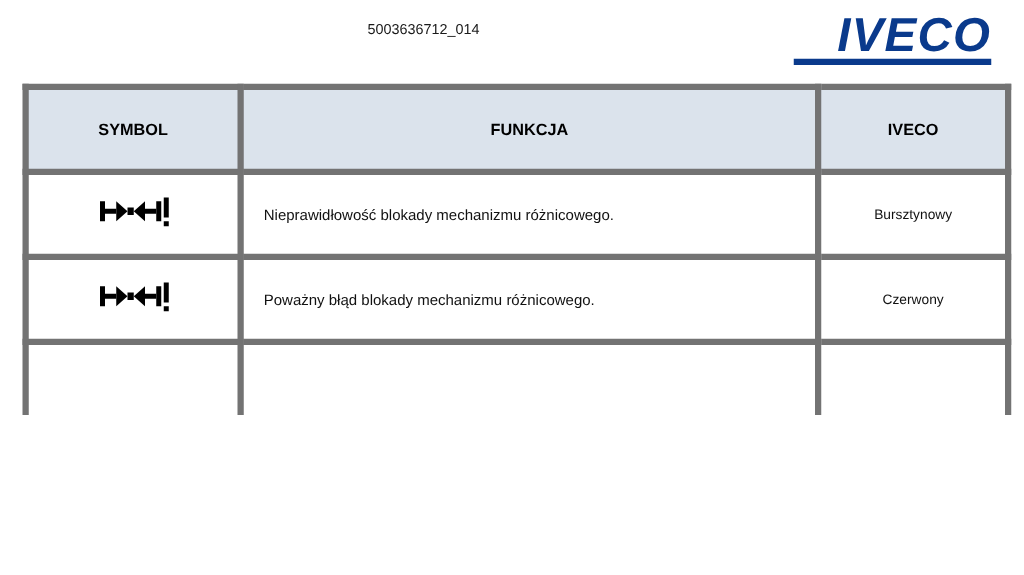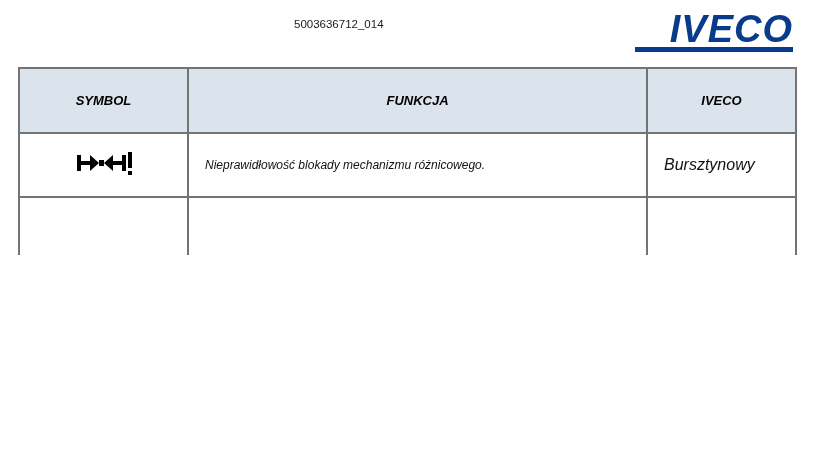--- a/index.html
+++ b/index.html
@@ -77,24 +77,23 @@
     top: 67px;
     width: 675px;
   }
   table.symtable {
     border-collapse: collapse;
     width: 675px;
     table-layout: fixed;
   }
   table.symtable th,
   table.symtable td {
-    border: 2px solid #737373;
+    border: 5px solid #737373;
     vertical-align: middle;
     padding: 16px;
-    font-style: italic;
   }
   table.symtable thead th {
     background: #dbe3ec;
     height: 31px;
     font-size: 13px;
     font-weight: bold;
     text-align: center;
     color: #000;
   }
   .col-symbol { width: 135px; }
@@ -106,22 +105,23 @@
     text-align: center;
     vertical-align: middle;
   }
   td.cell-func {
     padding-left: 12px;
     font-size: 12px;
     color: #111;
   }
   td.cell-color {
     padding-left: 10px;
-    font-size: 16px;
+    font-size: 11px;
     color: #111;
+    text-align: center;
   }
   tr.partial-row { height: 8px; }
   tr.partial-row td { height: 8px; border-bottom: none; }
 
   
   .icon-diff {
     display: inline-block;
     width: 58px;
     height: 26px;
     position: relative;
@@ -177,20 +177,39 @@
 
               <rect x="53" y="2" width="4" height="16" fill="#000"></rect>
               <rect x="53" y="21" width="4" height="4" fill="#000"></rect>
             </svg>
           </span>
         </td>
         <td class="cell-func">Nieprawidłowość blokady mechanizmu różnicowego.</td>
         <td class="cell-color">Bursztynowy</td>
       </tr>
 
+      <tr>
+        <td class="cell-symbol">
+          <span class="icon-diff">
+            <svg width="58" height="26" viewBox="0 0 58 26">
+              <rect x="2" y="5" width="4" height="16" fill="#000"></rect>
+              <rect x="6" y="11" width="9" height="4" fill="#000"></rect>
+              <polygon points="15,5 24,13 15,21" fill="#000"></polygon>
+              <rect x="24" y="10" width="5" height="6" fill="#000"></rect>
+              <polygon points="38,5 29,13 38,21" fill="#000"></polygon>
+              <rect x="38" y="11" width="9" height="4" fill="#000"></rect>
+              <rect x="47" y="5" width="4" height="16" fill="#000"></rect>
+              <rect x="53" y="2" width="4" height="16" fill="#000"></rect>
+              <rect x="53" y="21" width="4" height="4" fill="#000"></rect>
+            </svg>
+          </span>
+        </td>
+        <td class="cell-func">Poważny błąd blokady mechanizmu różnicowego.</td>
+        <td class="cell-color">Czerwony</td>
+      </tr>
 
 
       <tr class="partial-row">
         <td></td>
         <td></td>
         <td></td>
       </tr>
 
     </tbody>
   </table>

